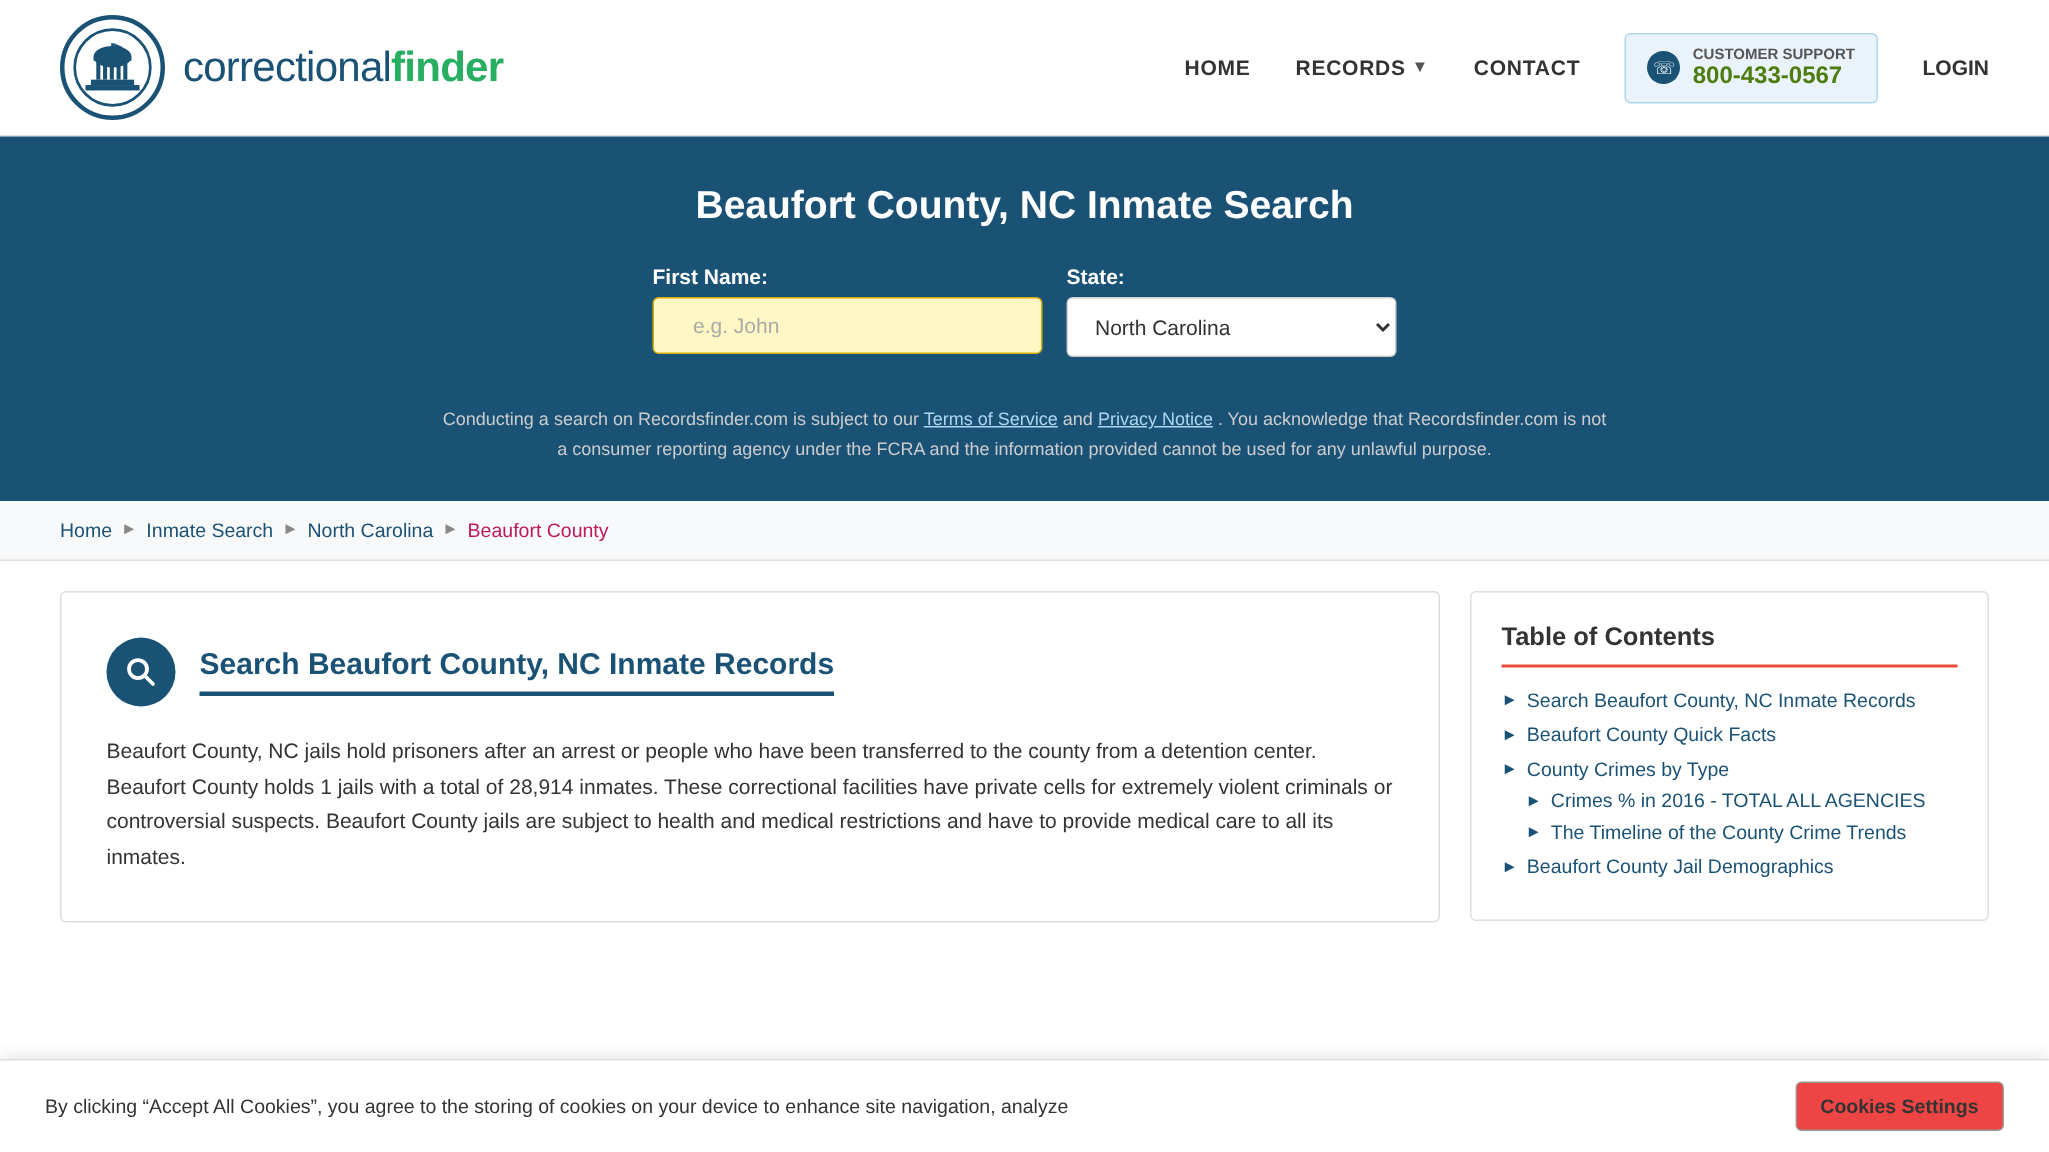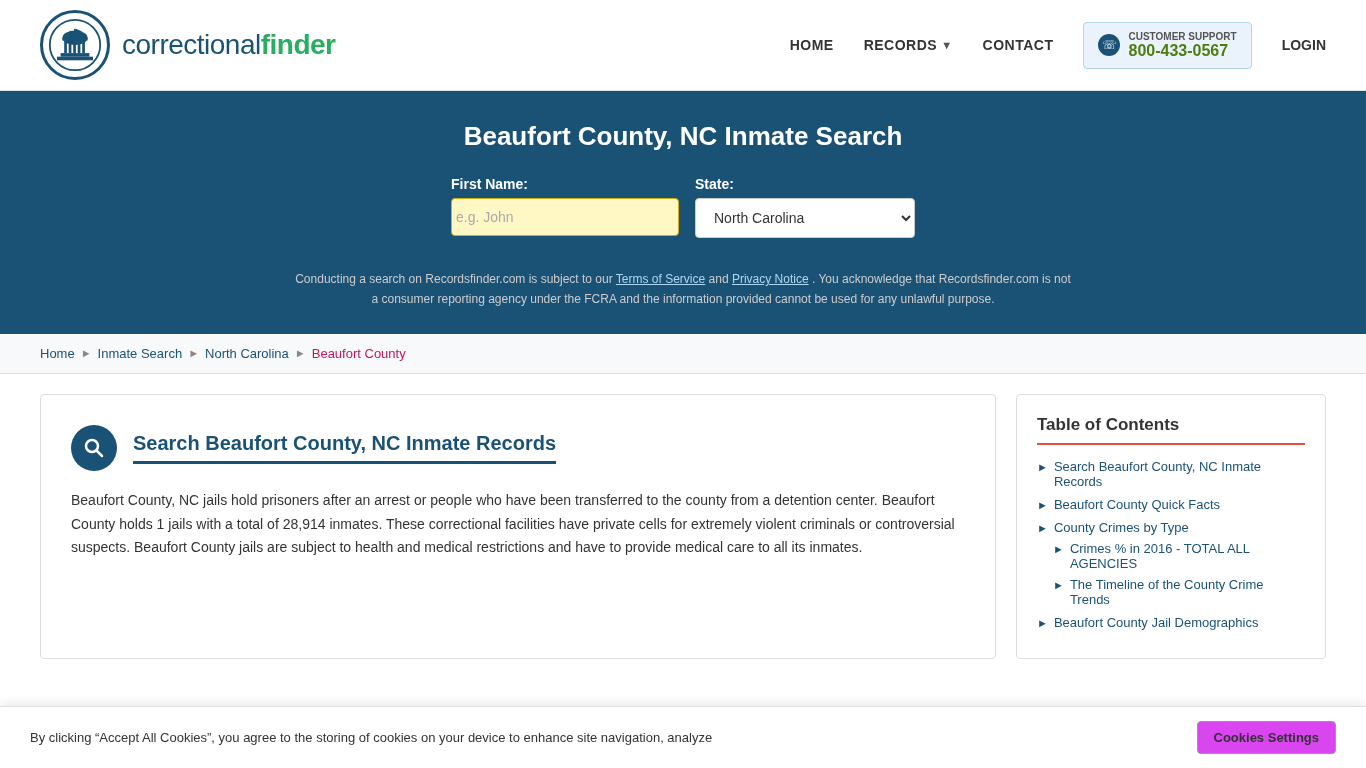--- a/index.html
+++ b/index.html
@@ -141,24 +141,24 @@
     }
     .form-group label {
       color: #fff;
       font-size: 14px;
       font-weight: 600;
     }
     .form-group input {
       background: #fff8c5;
       border: 1px solid #d4ac0d;
       border-radius: 4px;
-      padding: 10px 4px;
+      padding: 10px 26px;
       font-size: 14px;
       color: #aaa;
-      width: 228px;
+      width: 260px;
       outline: none;
     }
     .form-group input::placeholder { color: #aaa; }
     .form-group select {
       background: #fff;
       border: 1px solid #ccc;
       border-radius: 4px;
       padding: 10px 14px;
       font-size: 14px;
       color: #333;
@@ -258,21 +258,21 @@
       padding-bottom: 6px;
     }
     .content-text {
       font-size: 14px;
       line-height: 1.7;
       color: #333;
     }
 
     
     .sidebar {
-      width: 310px;
+      width: 346px;
       flex-shrink: 0;
       border: 1px solid #ddd;
       border-radius: 4px;
       padding: 20px;
       background: #fff;
       height: fit-content;
     }
     .toc-title {
       font-size: 17px;
       font-weight: 700;
@@ -341,21 +341,21 @@
       line-height: 1.5;
       padding-right: 20px;
     }
     .cookie-buttons {
       display: flex;
       gap: 10px;
       align-items: center;
       flex-shrink: 0;
     }
     .cookie-settings-btn {
-      background: #d946ef;
+      background: #ef4444;
       border: 1px solid #999;
       border-radius: 4px;
       padding: 8px 16px;
       cursor: pointer;
       font-size: 13px;
       color: #333;
       font-weight: 600;
     }
     .cookie-accept-btn {
       background: #27ae60;

